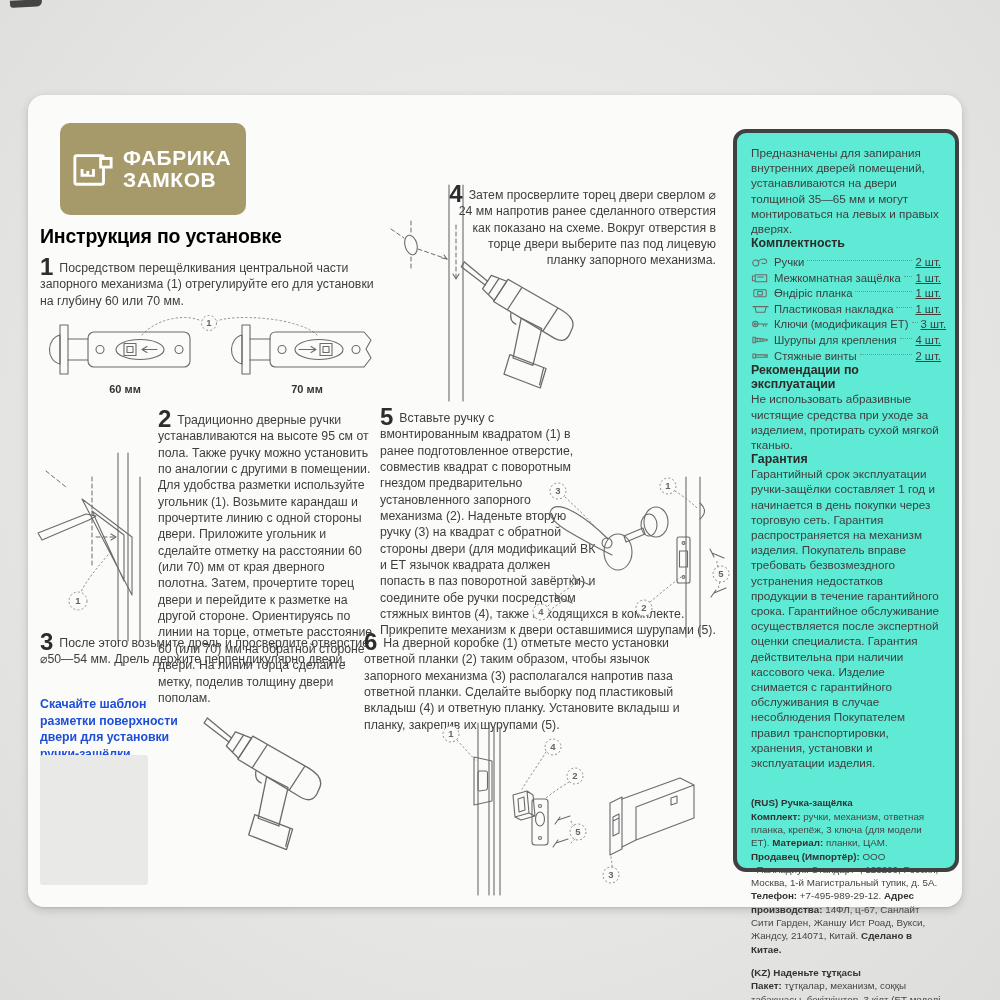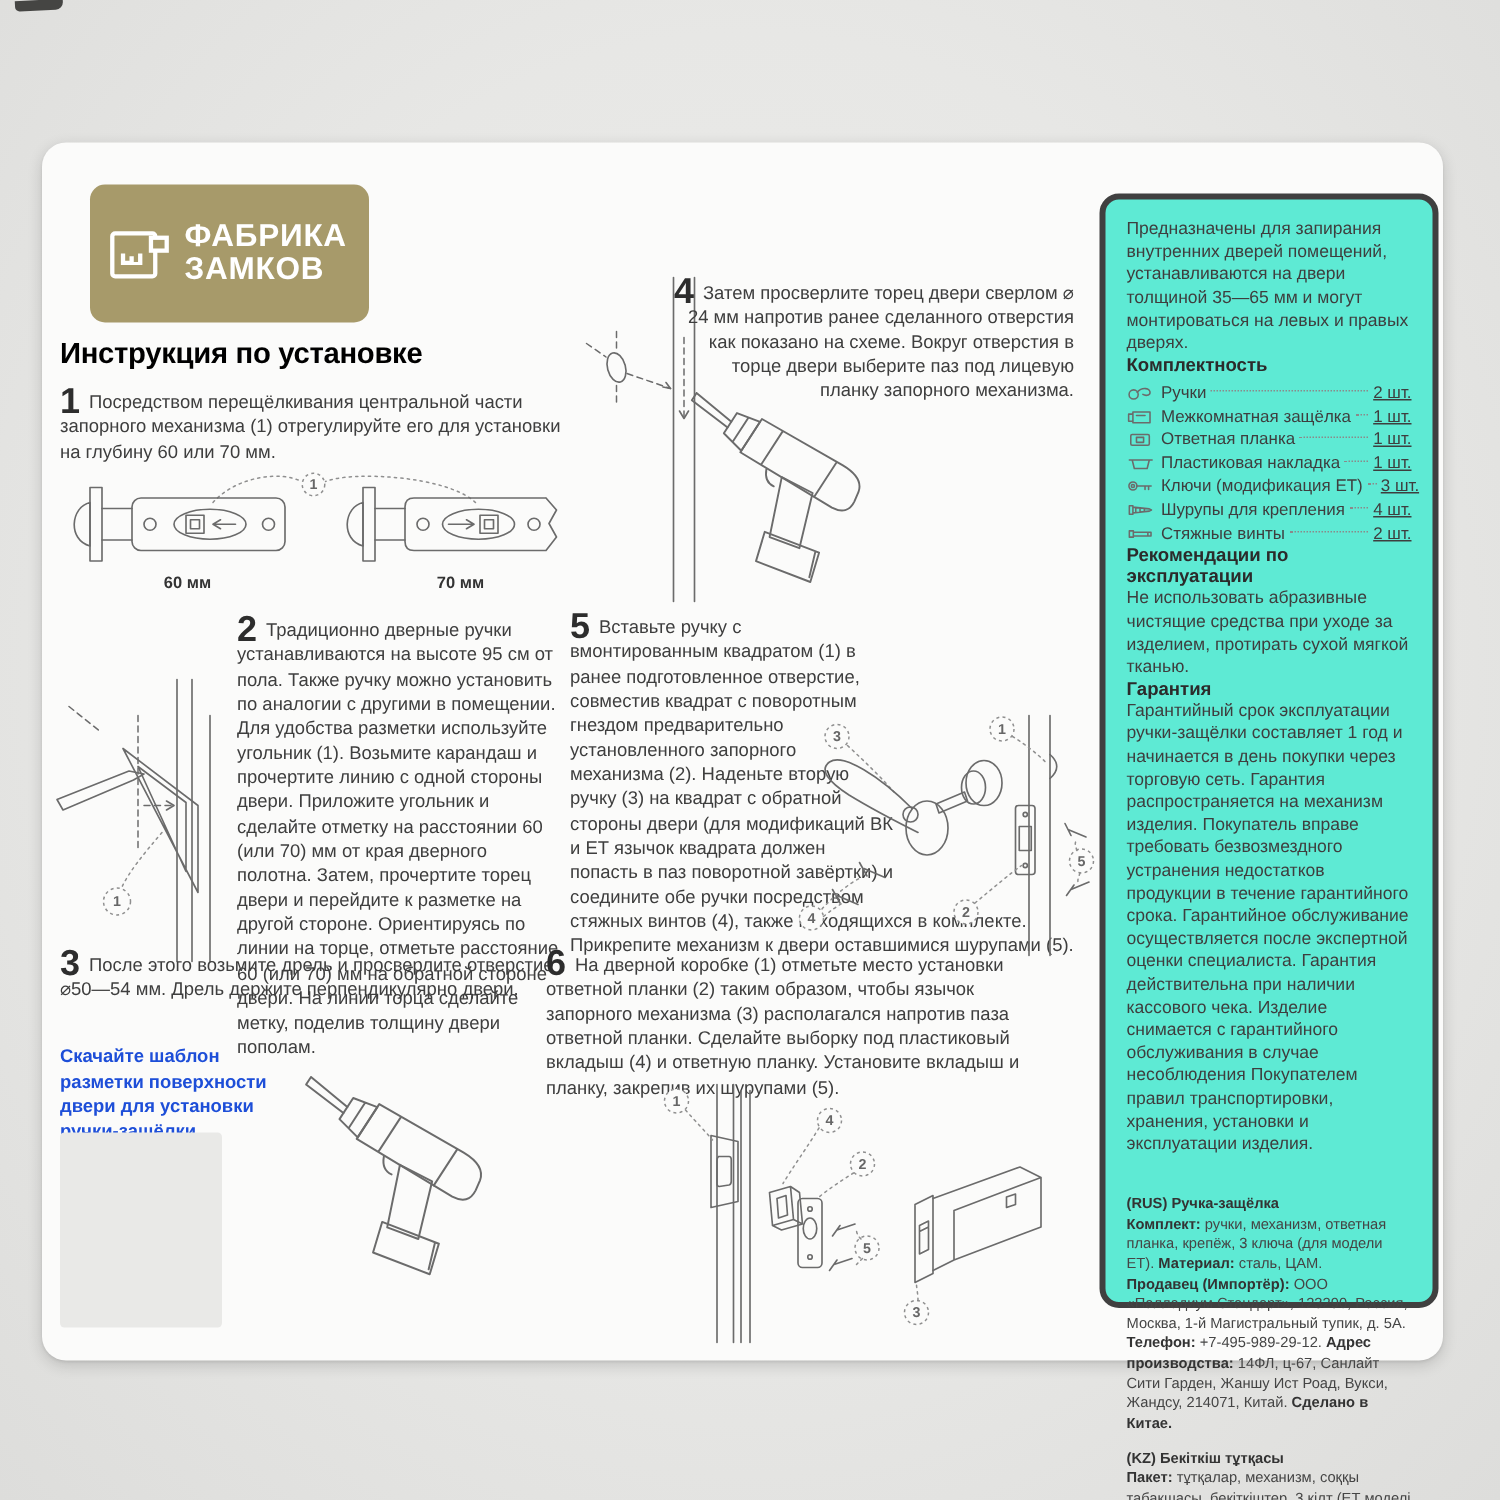--- a/index.html
+++ b/index.html
@@ -283,21 +283,21 @@
             <span class="kdots"></span>
             <span class="kqty">1 шт.</span>
         </div>
         <div class="krow">
           <span class="kico">
               <svg viewBox="0 0 20 12">
                 <rect class="ln" x="3" y="2.5" width="13" height="7.5" rx="1"></rect>
                 <rect class="ln" x="7" y="4.5" width="5" height="3.5"></rect>
               </svg>
             </span>
-          <span class="klab">Ответная планка</span>
+          <span class="klab">Өндіріс планка</span>
             <span class="kdots"></span>
             <span class="kqty">1 шт.</span>
         </div>
         <div class="krow">
           <span class="kico">
               <svg viewBox="0 0 20 12">
                 <path class="ln" d="M2,3.5 h16 M4,3.5 l1.5,6 h9 l1.5,-6"></path>
               </svg>
             </span>
           <span class="klab">Пластиковая накладка</span>
@@ -339,27 +339,27 @@
       </div>
 
       <h3 class="mt6">Рекомендации по эксплуатации</h3>
       <p class="ptext">Не использовать абразивные чистящие средства при уходе за изделием, протирать сухой мягкой тканью.</p>
 
       <h3 class="mt16">Гарантия</h3>
       <p class="ptext">Гарантийный срок эксплуатации ручки-защёлки составляет 1 год и начинается в день покупки через торговую сеть. Гарантия распространяется на механизм изделия. Покупатель вправе требовать безвозмездного устранения недостатков продукции в течение гарантийного срока. Гарантийное обслуживание осуществляется после экспертной оценки специалиста. Гарантия действительна при наличии кассового чека. Изделие снимается с гарантийного обслуживания в случае несоблюдения Покупателем правил транспортировки, хранения, установки и эксплуатации изделия.</p>
 
       <div class="small">
         <p class="st">(RUS) Ручка-защёлка</p>
-        <p><b>Комплект:</b><span> ручки, механизм, ответная планка, крепёж, 3 ключа (для модели ЕТ). </span><b>Материал:</b><span> сталь, ЦАМ.</span></p>
+        <p><b>Комплект:</b><span> ручки, механизм, ответная планка, крепёж, 3 ключа (для модели ЕТ). </span><b>Материал:</b><span> планки, ЦАМ.</span></p>
         <p><b>Продавец (Импортёр):</b><span> ООО «Палладиум Стандарт», 123290, Россия, Москва, 1-й Магистральный тупик, д. 5А.</span></p>
         <p><b>Телефон:</b><span> +7-495-989-29-12. </span><b>Адрес производства:</b><span> 14ФЛ, ц-67, Санлайт Сити Гарден, Жаншу Ист Роад, Вукси, Жандсу, 214071, Китай. </span><b>Сделано в Китае.</b></p>
       </div>
 
       <div class="small kzb">
-        <p class="st">(KZ) Бекіткіш тұтқасы</p>
+        <p class="st">(KZ) Наденьте тұтқасы</p>
         <p><b>Пакет:</b><span> тұтқалар, механизм, соққы табақшасы, бекіткіштер, 3 кілт (ЕТ моделі үшін). </span><b>Материал:</b><span> болат, ЦАМ.</span></p>
         <p><b>Сатушы (Импорттаушы):</b><span> Palladium Standard LLC, 123290, Ресей, Маскеу, 1-ші Магистраль өлімі, 5А.</span></p>
         <p><b>Телефон:</b><span> + 7-495-989-29-12. </span><b>Өндіріс мекенжайы:</b></p>
       </div>
     </aside>
 
   </div>
 </div>
 
 </body></html>

